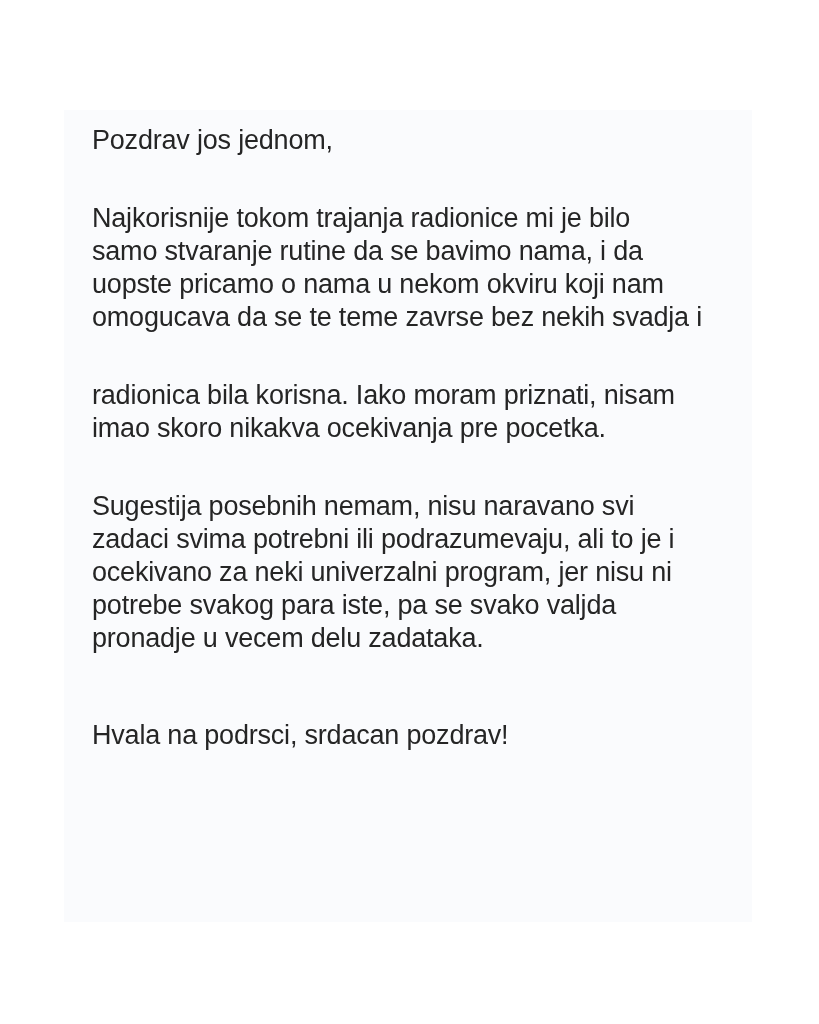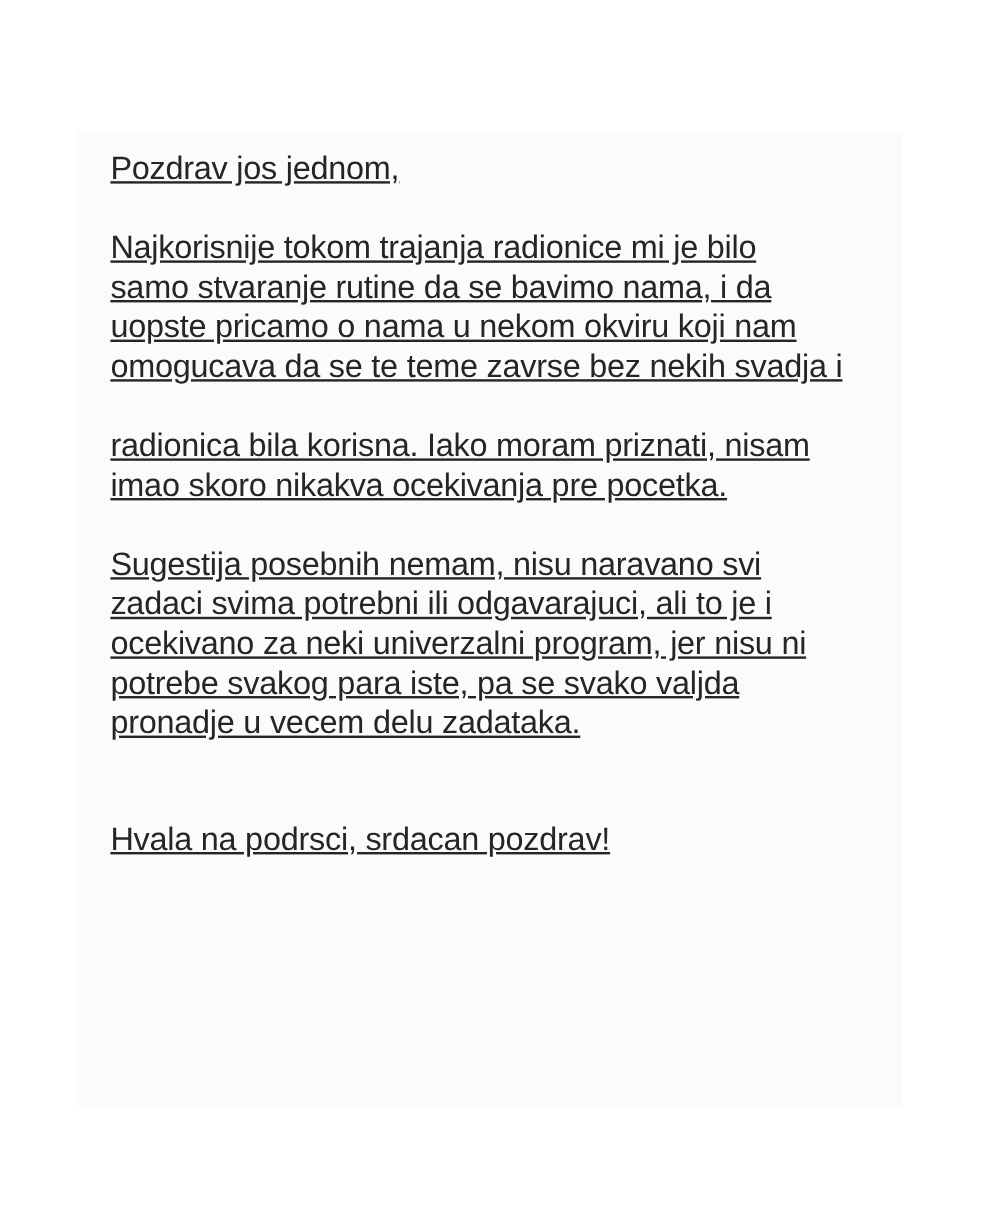--- a/index.html
+++ b/index.html
@@ -18,30 +18,29 @@
   .card{
     position:absolute;
     left:64px;
     top:110px;
     width:688px;
     height:812px;
     background:var(--card-bg);
     padding:14px 26px 0 28px;
     overflow:hidden;
   }
-  .para{margin-top:33px;}
+  .para{margin-top:45px;}
   .para:first-child{margin-top:0;}
   .para.gap-large{margin-top:64px;}
   .line{
     font-size:27px;
     line-height:33px;
     letter-spacing:-0.2px;
     color:var(--text-color);
     white-space:nowrap;
-    text-decoration:underline;
   }
 </style>
 </head>
 <body>
 
 <div class="card">
 
   <div class="para">
     <div class="line">Pozdrav jos jednom,</div>
   </div>
@@ -54,21 +53,21 @@
   </div>
 
 
   <div class="para">
     <div class="line">radionica bila korisna. Iako moram priznati, nisam</div>
     <div class="line">imao skoro nikakva ocekivanja pre pocetka.</div>
   </div>
 
   <div class="para">
     <div class="line">Sugestija posebnih nemam, nisu naravano svi</div>
-    <div class="line">zadaci svima potrebni ili odgavarajuci, ali to je i</div>
+    <div class="line">zadaci svima potrebni ili podrazumevaju, ali to je i</div>
     <div class="line">ocekivano za neki univerzalni program, jer nisu ni</div>
     <div class="line">potrebe svakog para iste, pa se svako valjda</div>
     <div class="line">pronadje u vecem delu zadataka.</div>
   </div>
 
   <div class="para gap-large">
     <div class="line">Hvala na podrsci, srdacan pozdrav!</div>
   </div>
 
 </div>

